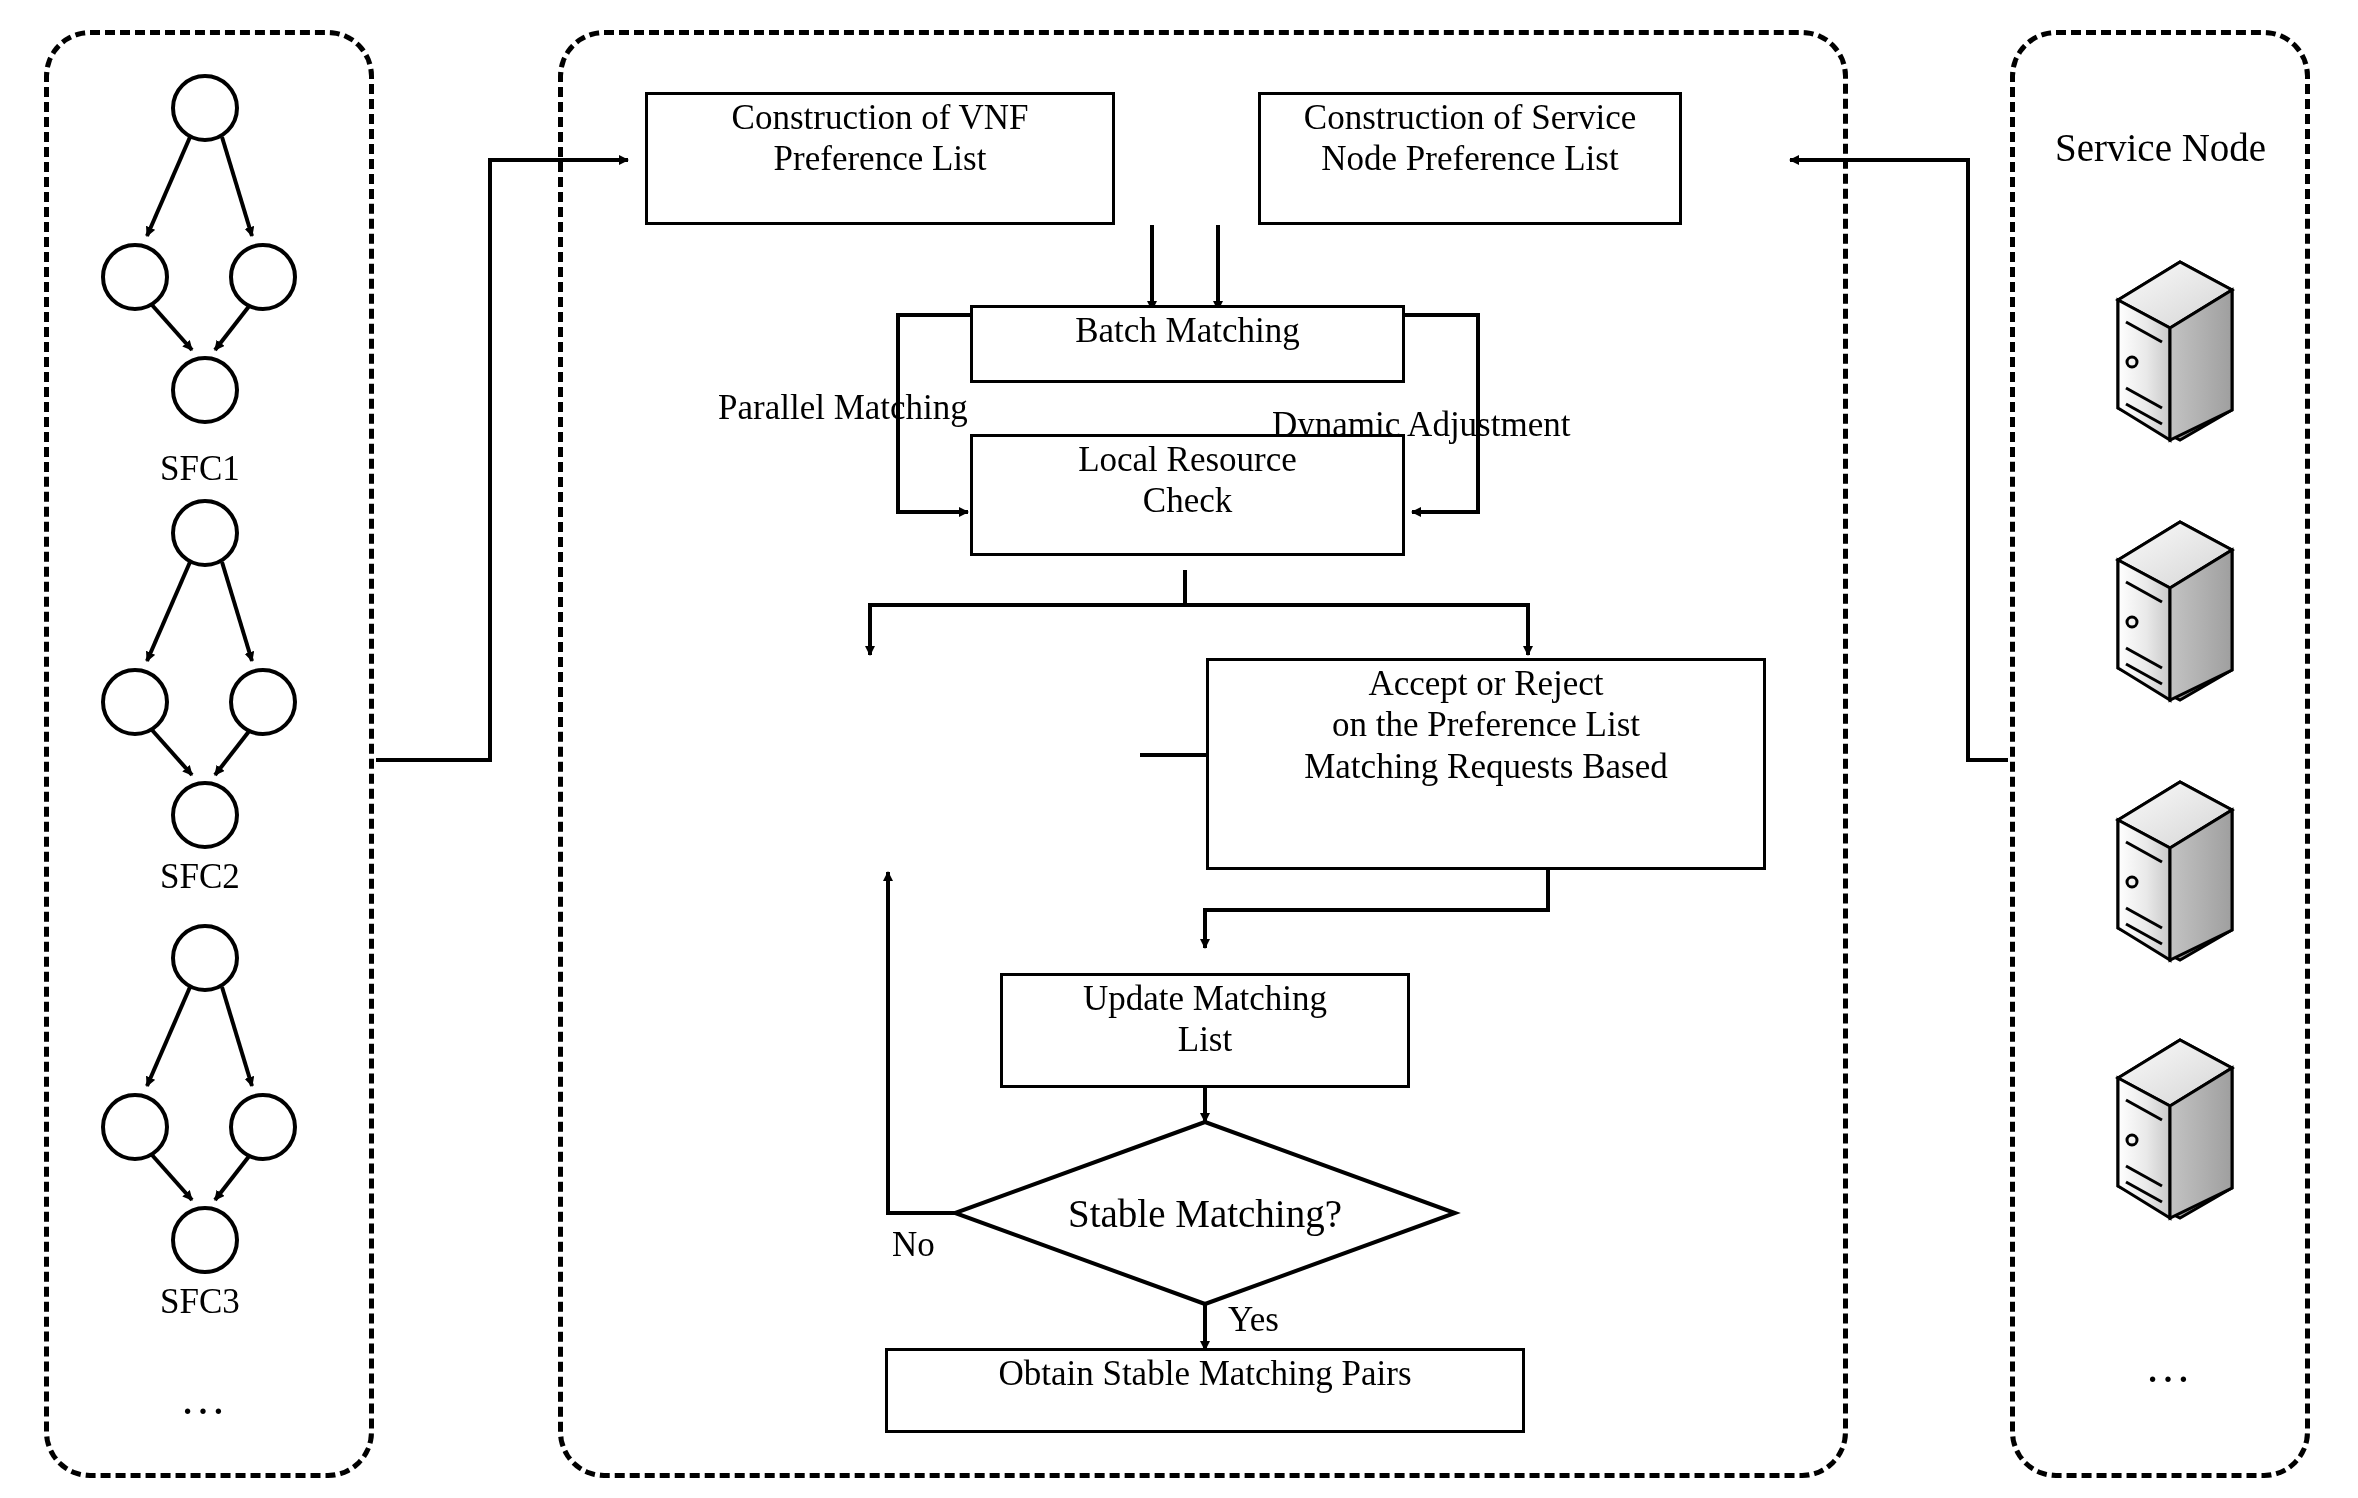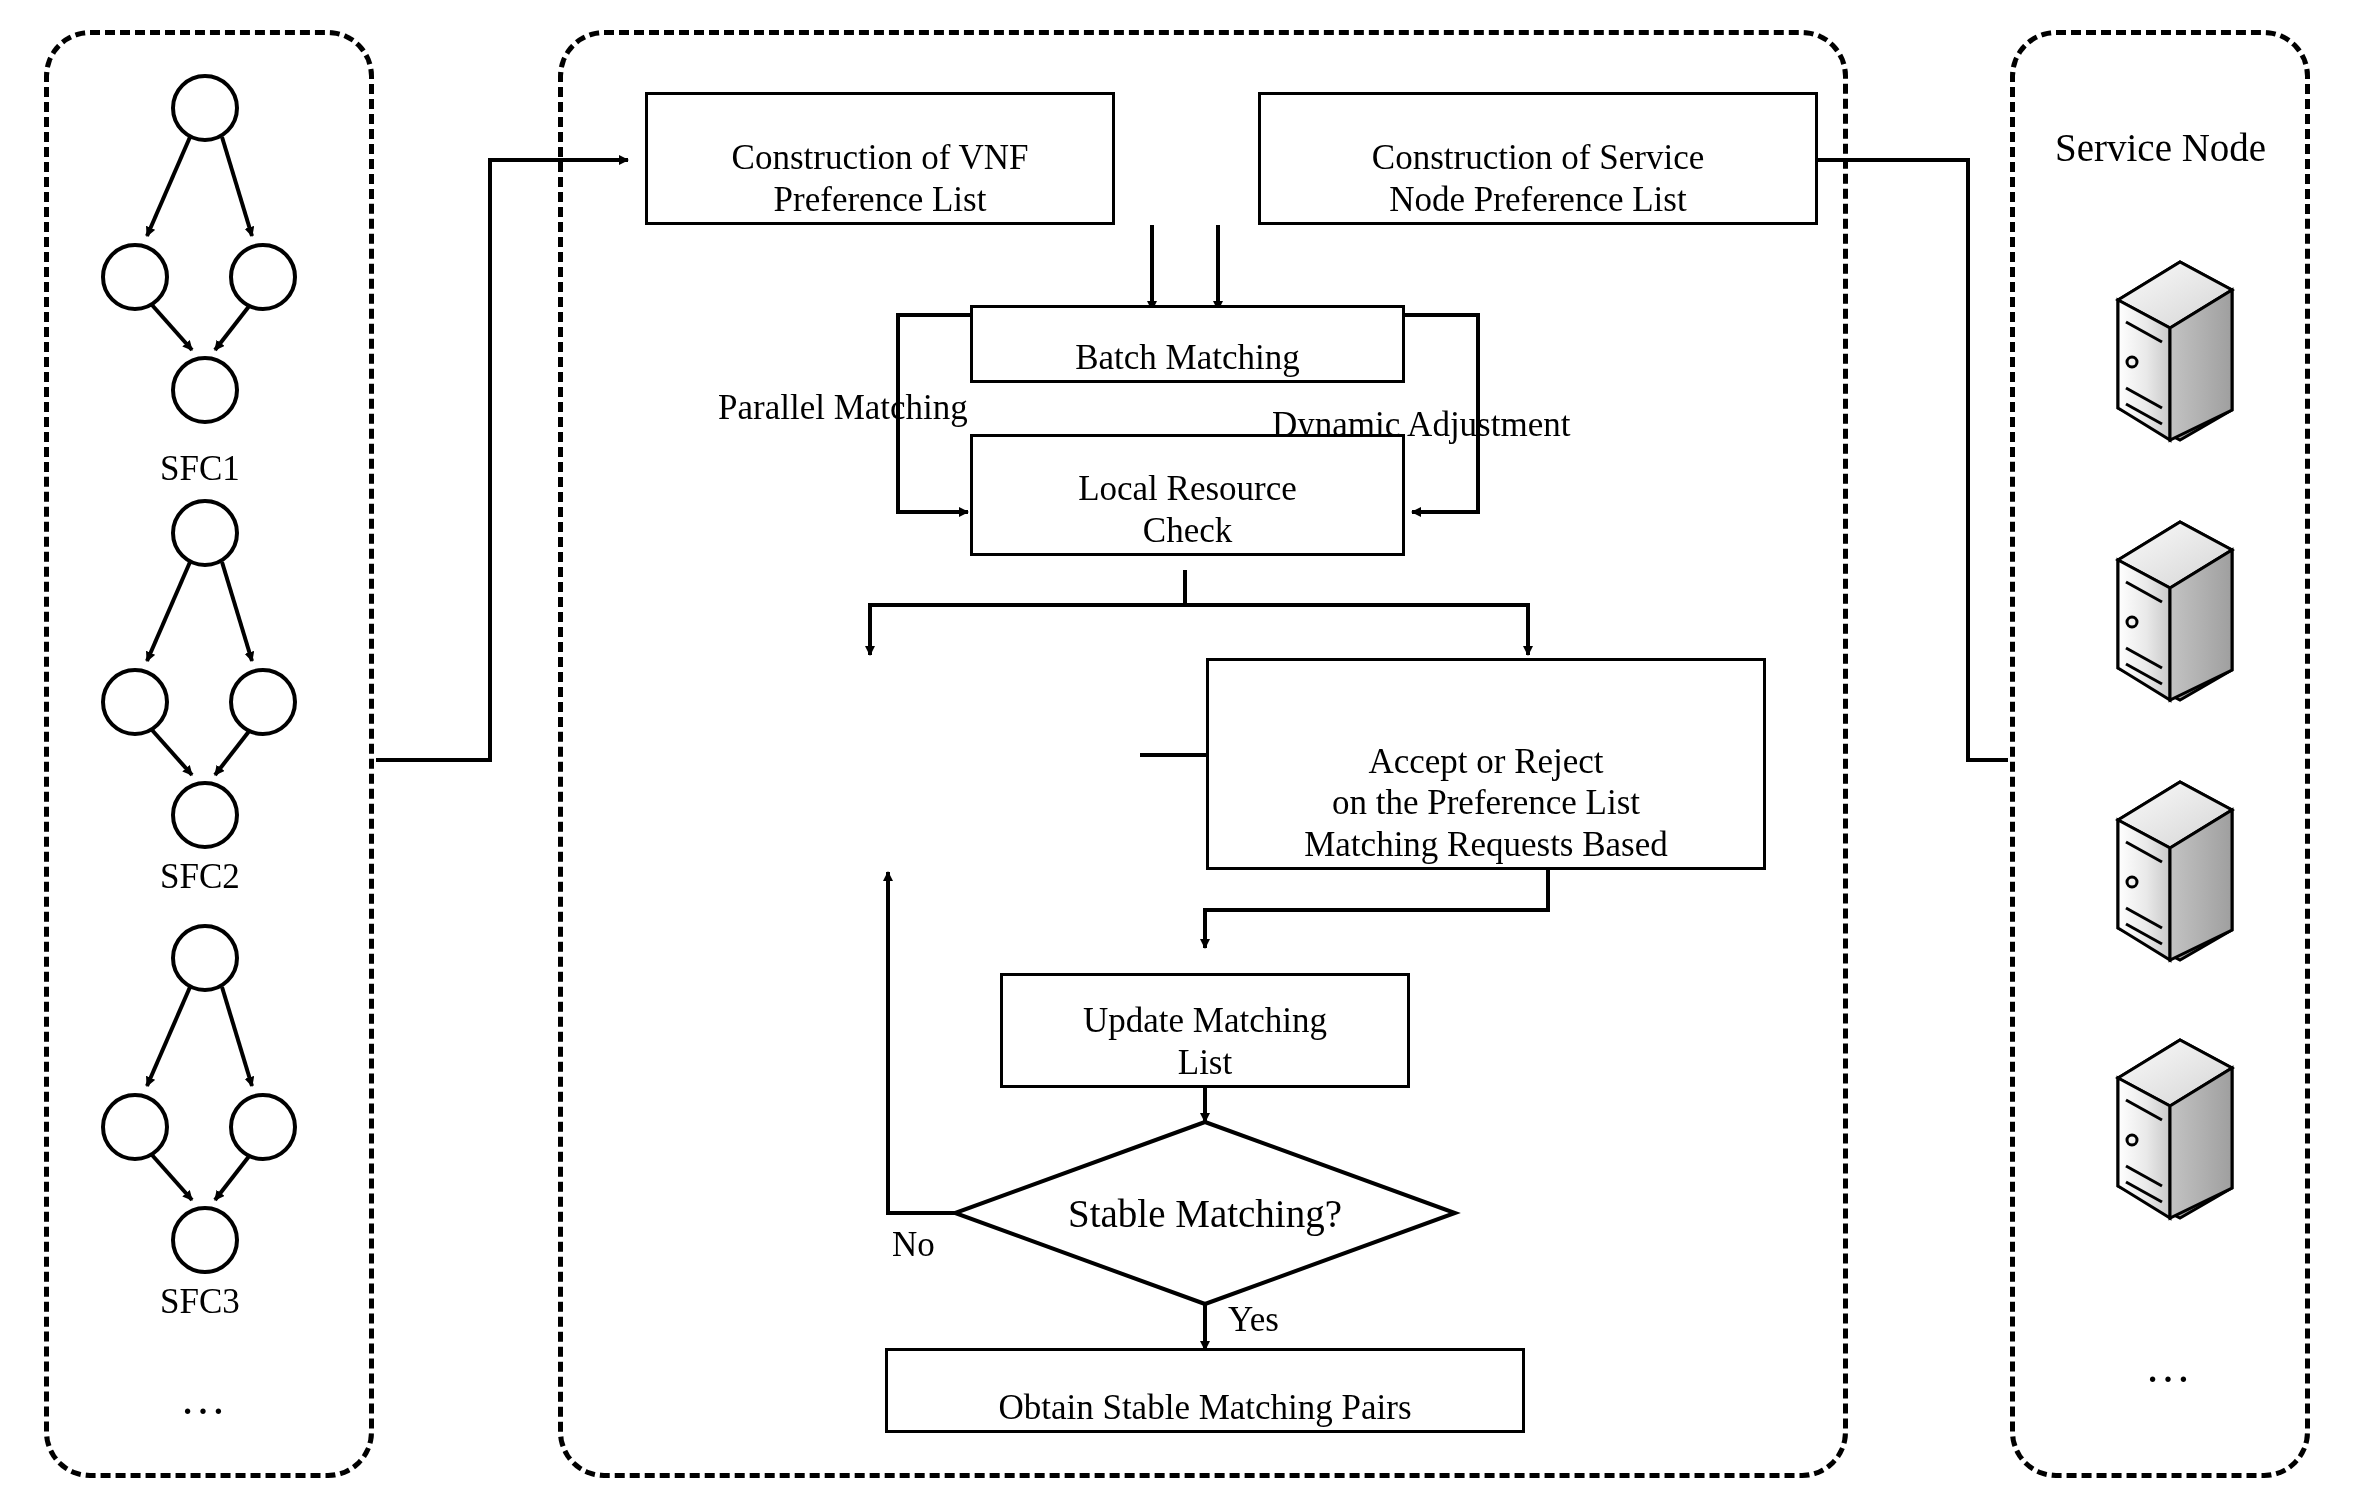--- a/index.html
+++ b/index.html
@@ -41,21 +41,21 @@
     top: 30px;
     width: 300px;
     height: 1448px;
   }
   .box {
     position: absolute;
     border: 3px solid #000;
     box-sizing: border-box;
     background: #fff;
     display: flex;
-    align-items: flex-end;
+    align-items: flex-start;
     justify-content: center;
     text-align: center;
     font-size: 35px;
     line-height: 1.18;
     padding: 2px 6px;
   }
   .label {
     position: absolute;
     font-size: 35px;
     white-space: nowrap;
@@ -260,21 +260,21 @@
   <div class="label-big" style="left:2055px; top:125px;">Service Node</div>
   <div class="dots" style="left:2145px; top:1340px;">…</div>
 
   <div class="box" style="left:645px; top:92px; width:470px; height:133px;">
     <div>
       <div>Construction of VNF</div>
       <div>Preference List</div>
     </div>
   </div>
 
-  <div class="box" style="left:1258px; top:92px; width:560px; height:133px;">
+  <div class="box" style="left:1258px; top:92px; width:424px; height:133px;">
     <div>
       <div>Construction of Service</div>
       <div>Node Preference List</div>
     </div>
   </div>
 
   <div class="box" style="left:970px; top:305px; width:435px; height:78px;">Batch Matching</div>
 
   <div class="label" style="left:718px; top:388px;text-align:right;">Parallel Matching</div>
   <div class="label" style="left:1272px; top:405px;">Dynamic Adjustment</div>

